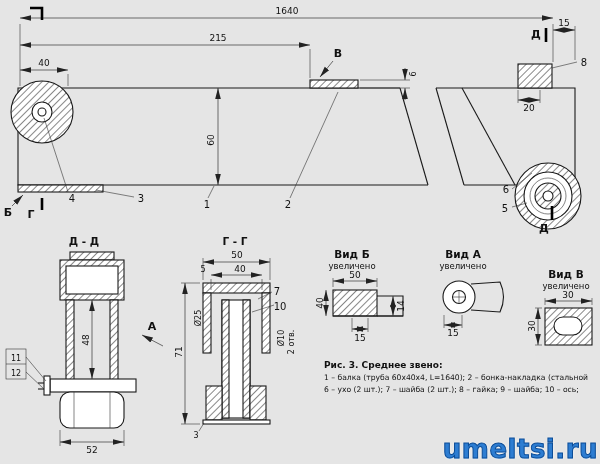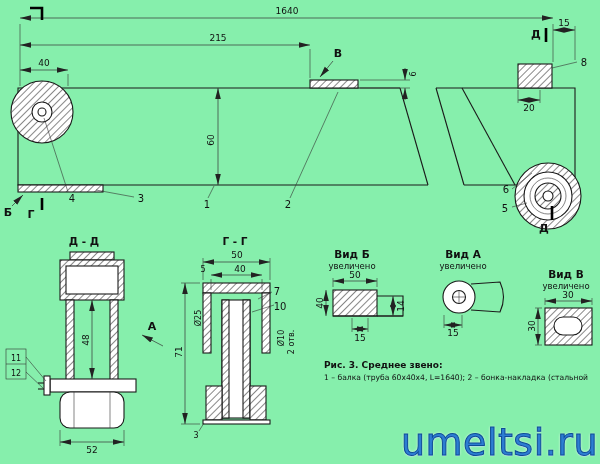--- a/index.html
+++ b/index.html
@@ -1,33 +1,33 @@
 <!DOCTYPE html>
 <html><head>
 <meta charset="utf-8">
 <style>
   html,body { margin:0; padding:0; background:#fff; }
-  .page { position:relative; width:600px; height:464px; background:#86efac; overflow:hidden;
+  .page { position:relative; width:600px; height:464px; background:#e5e5e5; overflow:hidden;
           font-family:"DejaVu Sans", sans-serif; }
   svg { position:absolute; left:0; top:0; }
   svg text { font-family:"DejaVu Sans", sans-serif; fill:#111; }
   .dim   { font-size:9px;  text-anchor:middle; }
   .dimsm { font-size:8px;  text-anchor:middle; }
   .callout { font-size:10px; text-anchor:middle; }
   .marker  { font-size:11px; font-weight:bold; text-anchor:middle; }
   .vtitle  { font-size:10.5px; font-weight:bold; text-anchor:middle; }
   .vsub    { font-size:8.5px; text-anchor:middle; }
   .ol   { stroke:#1a1a1a; stroke-width:1.1; }
   .thin { stroke:#333; stroke-width:0.6; fill:none; }
   .dimline { stroke:#333; stroke-width:0.7; fill:none; }
   .cut { stroke:#000; stroke-width:2.6; fill:none; }
   .caption { position:absolute; left:324px; top:360px; width:260px; color:#111; }
   .cap-title { font-size:9px; font-weight:bold; margin-bottom:2px; white-space:nowrap; }
   .cap-line  { font-size:7.6px; line-height:11.5px; white-space:nowrap; }
-  .watermark { position:absolute; right:2px; bottom:0px; font-size:38px; font-weight:400;
+  .watermark { position:absolute; right:2px; bottom:0px; font-size:26px; font-weight:700;
                letter-spacing:0.5px; color:#2d7dd2; -webkit-text-stroke:1px #0c4c96;
                text-shadow:0 0 3px #ffffff, 0 1px 0 #9cc6f0; }
 </style>
 </head>
 <body>
 
 <div class="page">
 
 <svg width="600" height="464" viewBox="0 0 600 464">
   <defs>
@@ -251,17 +251,18 @@
     <line class="thin" x1="542" y1="308" x2="535" y2="308"></line>
     <line class="thin" x1="542" y1="345" x2="535" y2="345"></line>
     <line class="dimline" x1="538" y1="308" x2="538" y2="345" marker-start="url(#ar)" marker-end="url(#ar)"></line>
     <text class="dim" transform="rotate(-90 532 326)" x="532" y="329">30</text>
   </g>
 </svg>
 
 <div class="caption">
   <div class="cap-title">Рис. 3. Среднее звено:</div>
   <div class="cap-line">1 – балка (труба 60х40х4, L=1640); 2 – бонка-накладка (стальной</div>
+  <div class="cap-line">6 – ухо (2 шт.); 7 – шайба (2 шт.); 8 – гайка; 9 – шайба; 10 – ось;</div>
 </div>
 
 <div class="watermark">umeltsi.ru</div>
 
 </div>
 
 </body></html>

